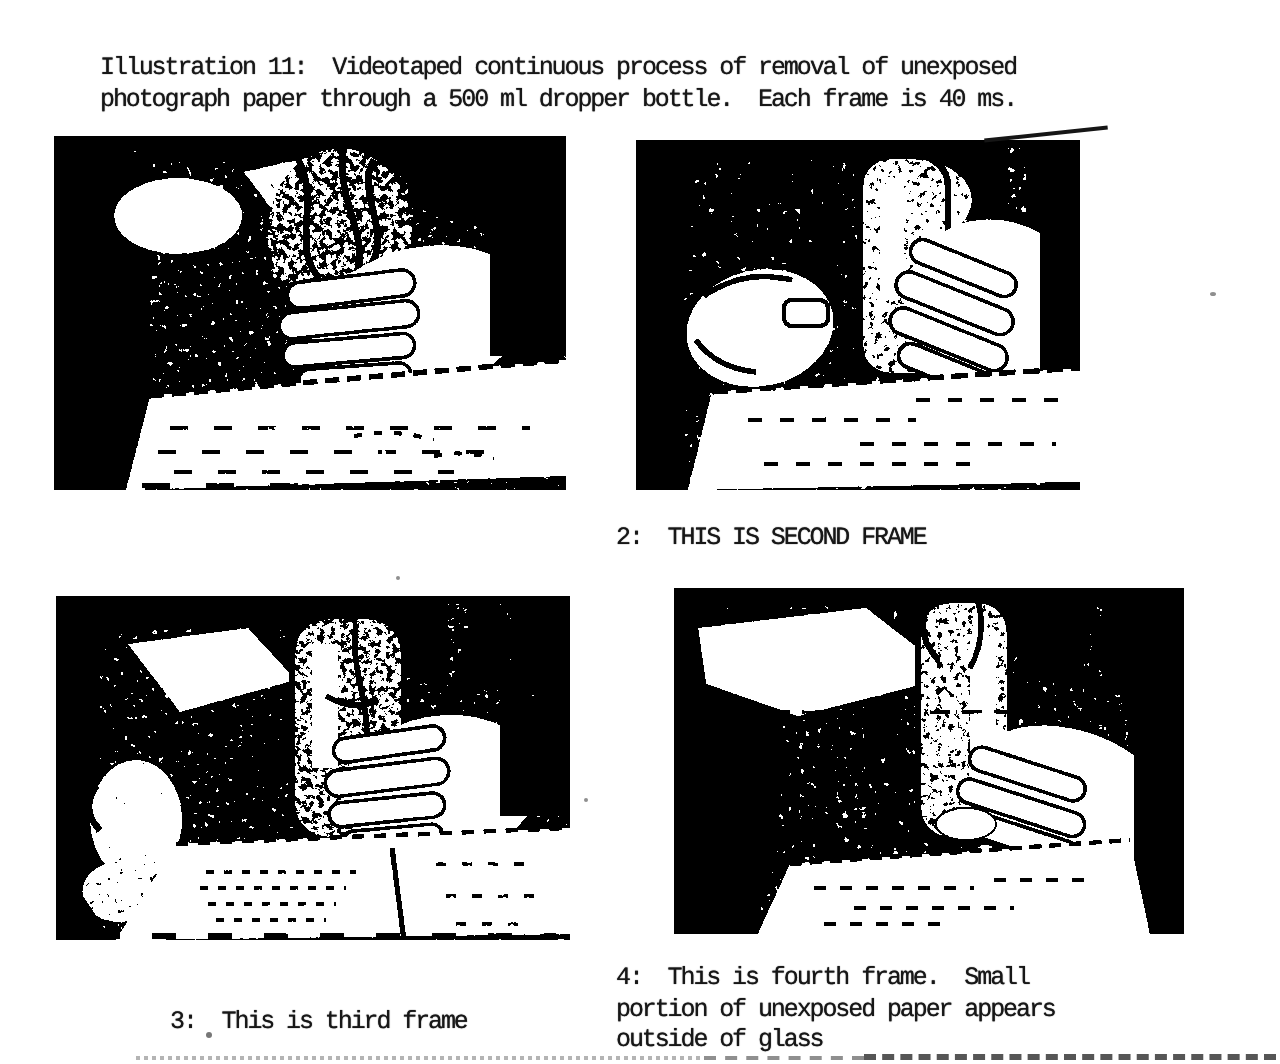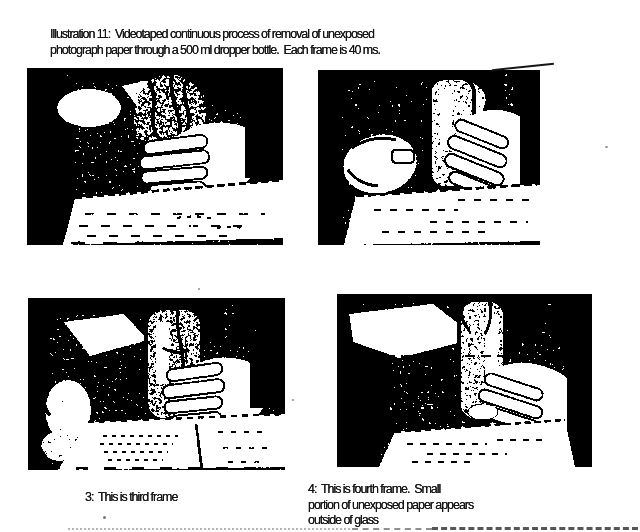--- a/index.html
+++ b/index.html
@@ -1,17 +1,17 @@
 <!DOCTYPE html>
 <html><head>
 <meta charset="utf-8">
 <style>
   html,body{margin:0;padding:0;background:#ffffff;}
   #page{position:relative;width:640px;height:532px;background:#ffffff;overflow:hidden;
-        font-family:Liberation Sans, sans-serif;}
+        font-family:Liberation Mono, monospace;}
   .typ{position:absolute;font-size:12.5px;line-height:15.5px;letter-spacing:-1.05px;
        color:#171717;white-space:pre-wrap;text-shadow:0 0 .5px #171717;}
   .photo{position:absolute;}
   .photo svg{display:block;width:100%;height:100%;}
   .speck{position:absolute;background:#8f8f8f;border-radius:50%;}
   .scanline{position:absolute;height:0;}
   .defs{position:absolute;width:0;height:0;}
 </style>
 </head>
 <body>
@@ -124,20 +124,21 @@
         <rect x="202" y="30" width="20" height="145" fill="#4c4c4c"></rect>
         <polygon points="38,126 222,114 222,171 26,175" fill="#efefef"></polygon>
         <path d="M38,126 L222,114" stroke="#2a2a2a" stroke-width="2.5" stroke-dasharray="8 4" fill="none"></path>
         <path d="M56,140 H140 M112,152 H210 M64,162 H170 M140,130 H216" stroke="#777777" stroke-width="2.2" stroke-dasharray="7 9" fill="none"></path>
         <polygon points="0,152 26,175 0,175" fill="#242424"></polygon>
       </g>
     </svg>
   </div>
   <div class="scanline" style="left:492px;top:66px;width:62px;border-top:2px solid #161616;transform:rotate(-6deg)"></div>
 
+  <div class="typ" style="left:308px;top:262px">2:  THIS IS SECOND FRAME</div>
 
   <div class="photo" style="left:28px;top:298px;width:257px;height:172px">
     <svg viewBox="0 0 257 172" preserveAspectRatio="none">
       <g filter="url(#xr3)">
         <rect x="0" y="0" width="257" height="172" fill="#8d8d8d"></rect>
         <rect x="0" y="0" width="257" height="16" fill="#2f2f2f"></rect>
         <polygon points="160,0 257,0 257,52 170,40" fill="#383838"></polygon>
         <rect x="196" y="4" width="10" height="38" fill="#969696"></rect>
         <rect x="220" y="4" width="8" height="30" fill="#8a8a8a"></rect>
         <rect x="0" y="0" width="22" height="172" fill="#474747"></rect>
@@ -191,21 +192,21 @@
         <rect x="230" y="0" width="25" height="173" fill="#565656"></rect>
         <polygon points="58,138 228,126 238,173 42,173" fill="#f0f0f0"></polygon>
         <path d="M58,138 L228,126" stroke="#2e2e2e" stroke-width="2" stroke-dasharray="6 4" fill="none"></path>
         <path d="M70,150 H150 M90,160 H170 M75,168 H140 M160,146 H210" stroke="#777777" stroke-width="2" stroke-dasharray="6 7" fill="none"></path>
         <path d="M0,62 H255" stroke="#6e6e6e" stroke-width="1.5" stroke-dasharray="10 6" fill="none"></path>
         <polygon points="0,140 26,173 0,173" fill="#242424"></polygon>
       </g>
     </svg>
   </div>
 
-  <div class="typ" style="left:85px;top:490px">3:  This is third frame</div>
+  <div class="typ" style="left:85px;top:504px">3:  This is third frame</div>
   <div class="typ" style="left:308px;top:482px;width:280px">4:  This is fourth frame.  Small
 portion of unexposed paper appears
 outside of glass</div>
 
   <div class="speck" style="left:605px;top:146px;width:3px;height:2px"></div>
   <div class="speck" style="left:198px;top:288px;width:2px;height:2px"></div>
   <div class="speck" style="left:292px;top:399px;width:2px;height:2px"></div>
   <div class="speck" style="left:103px;top:516px;width:3px;height:3px;background:#777"></div>
 
   <div class="scanline" style="left:68px;top:528px;width:290px;border-top:2px dotted #b4b4b4"></div>

